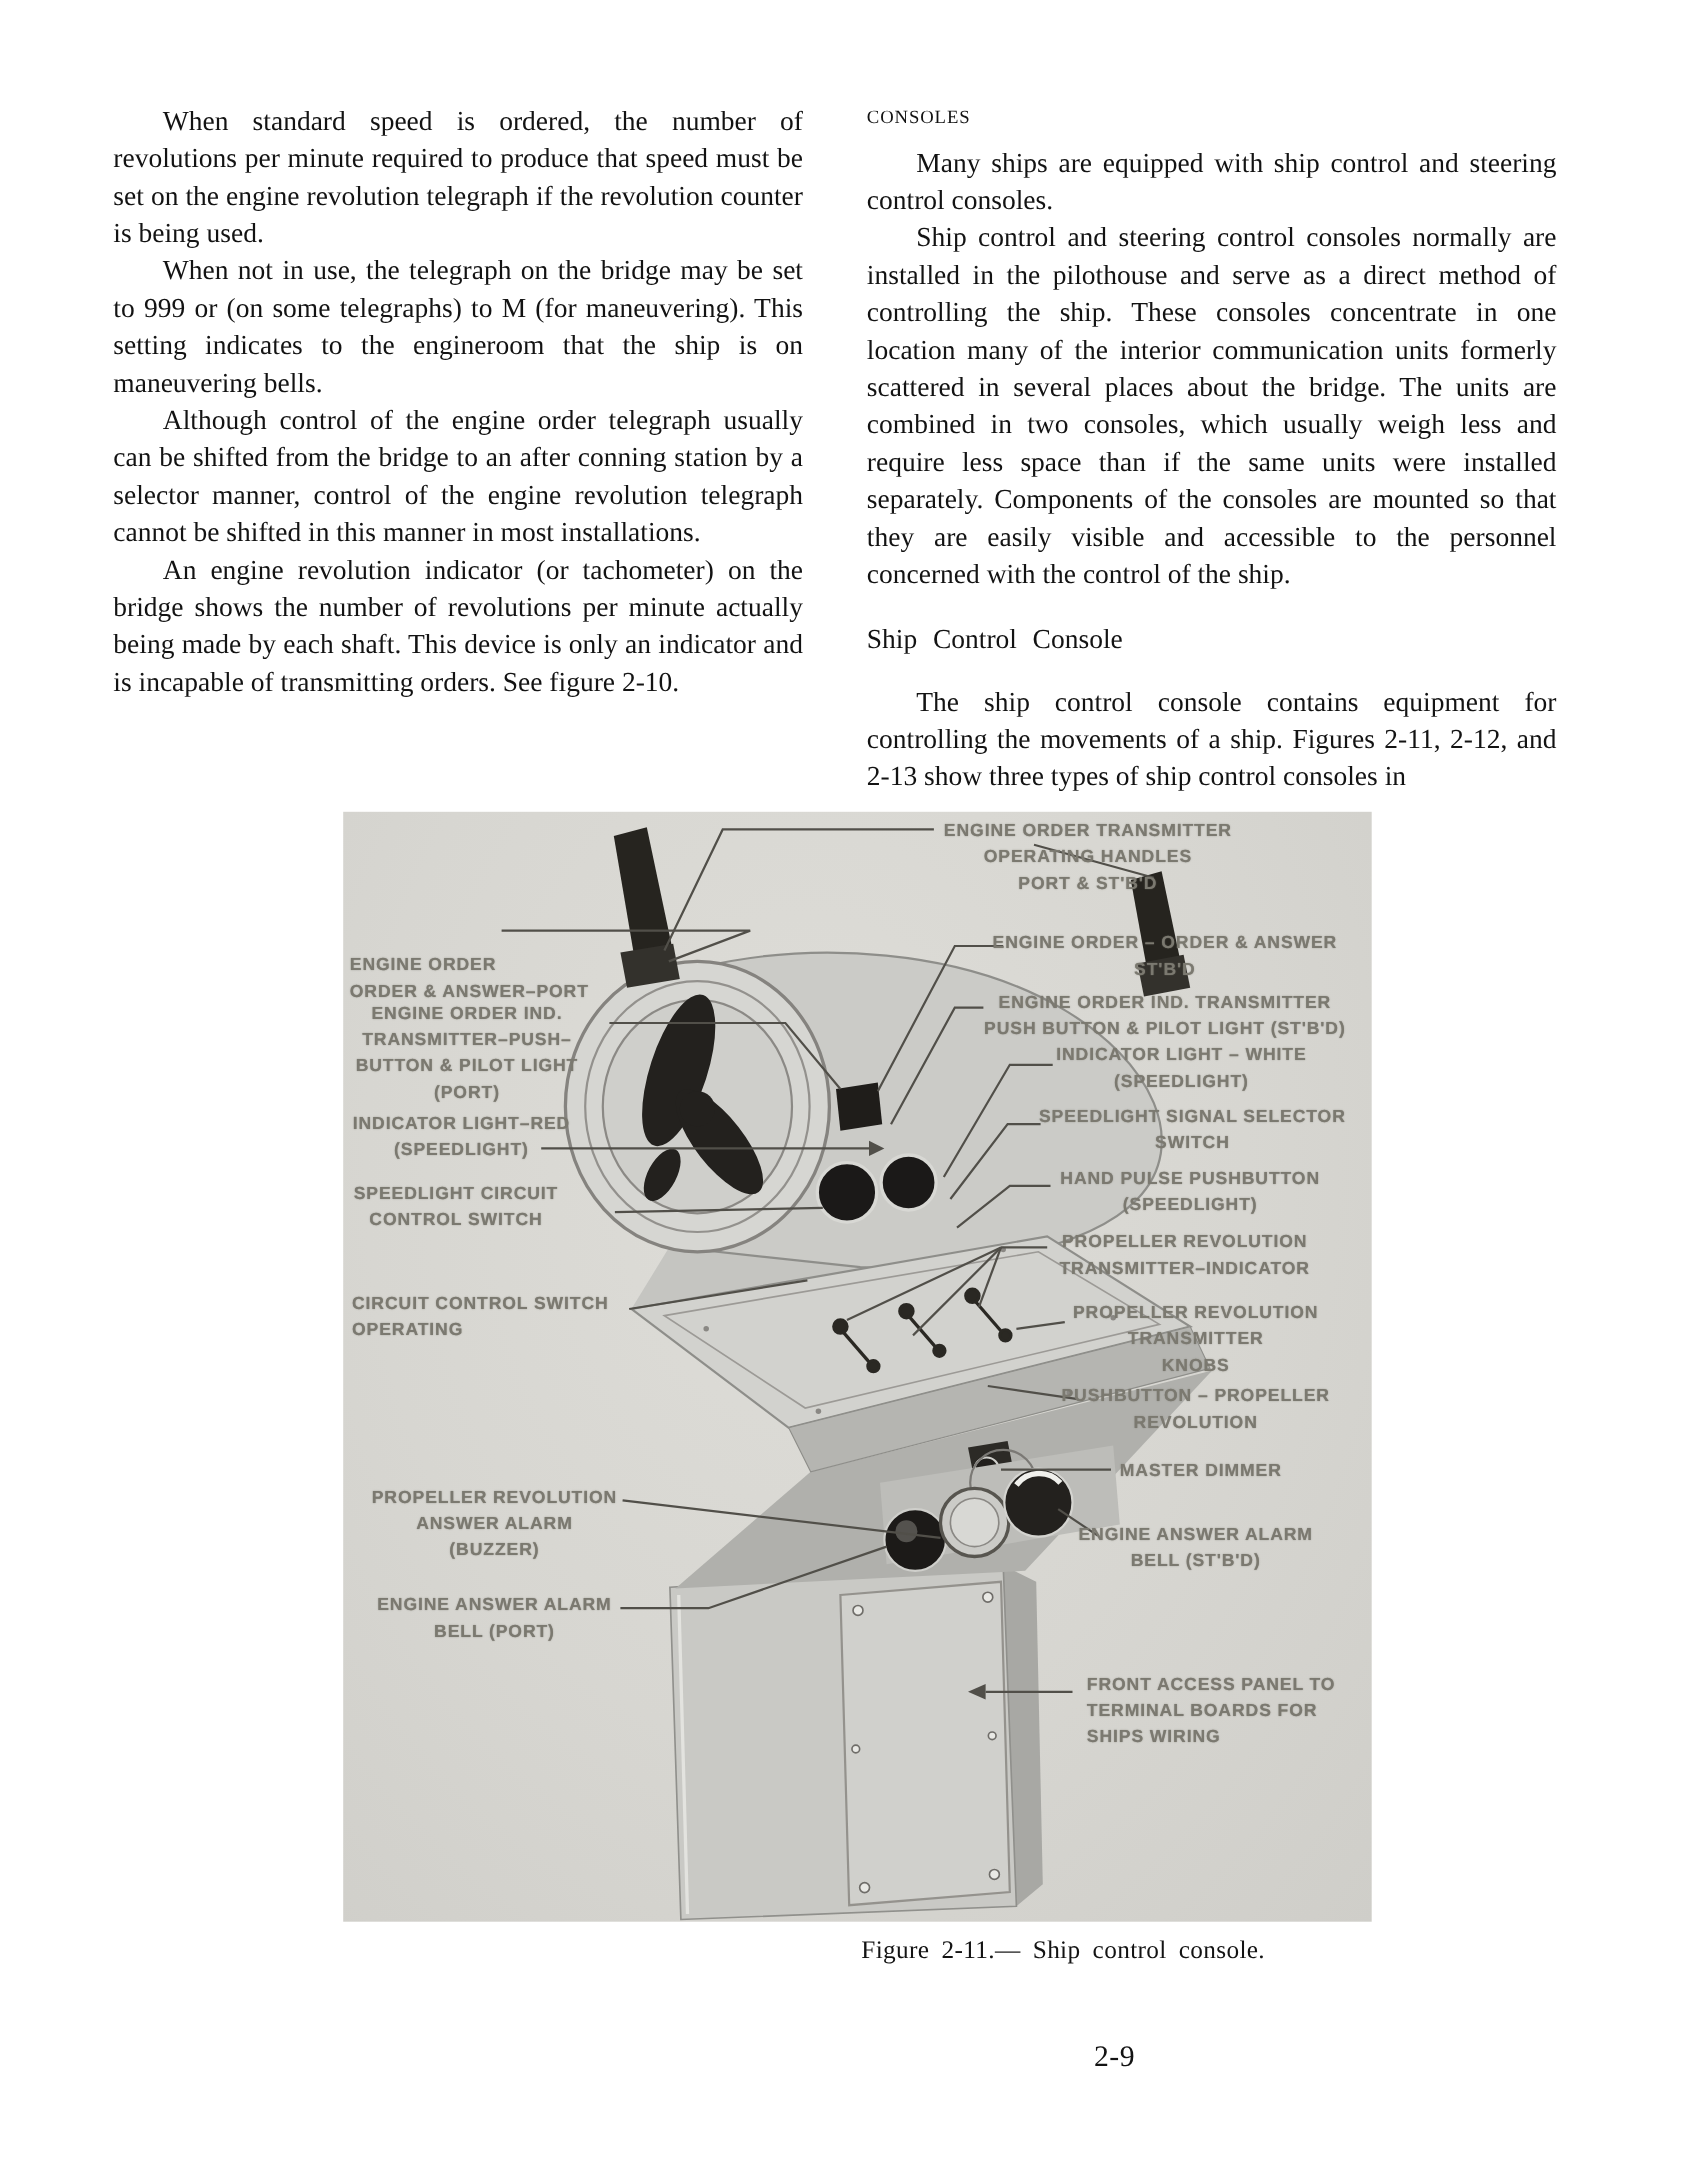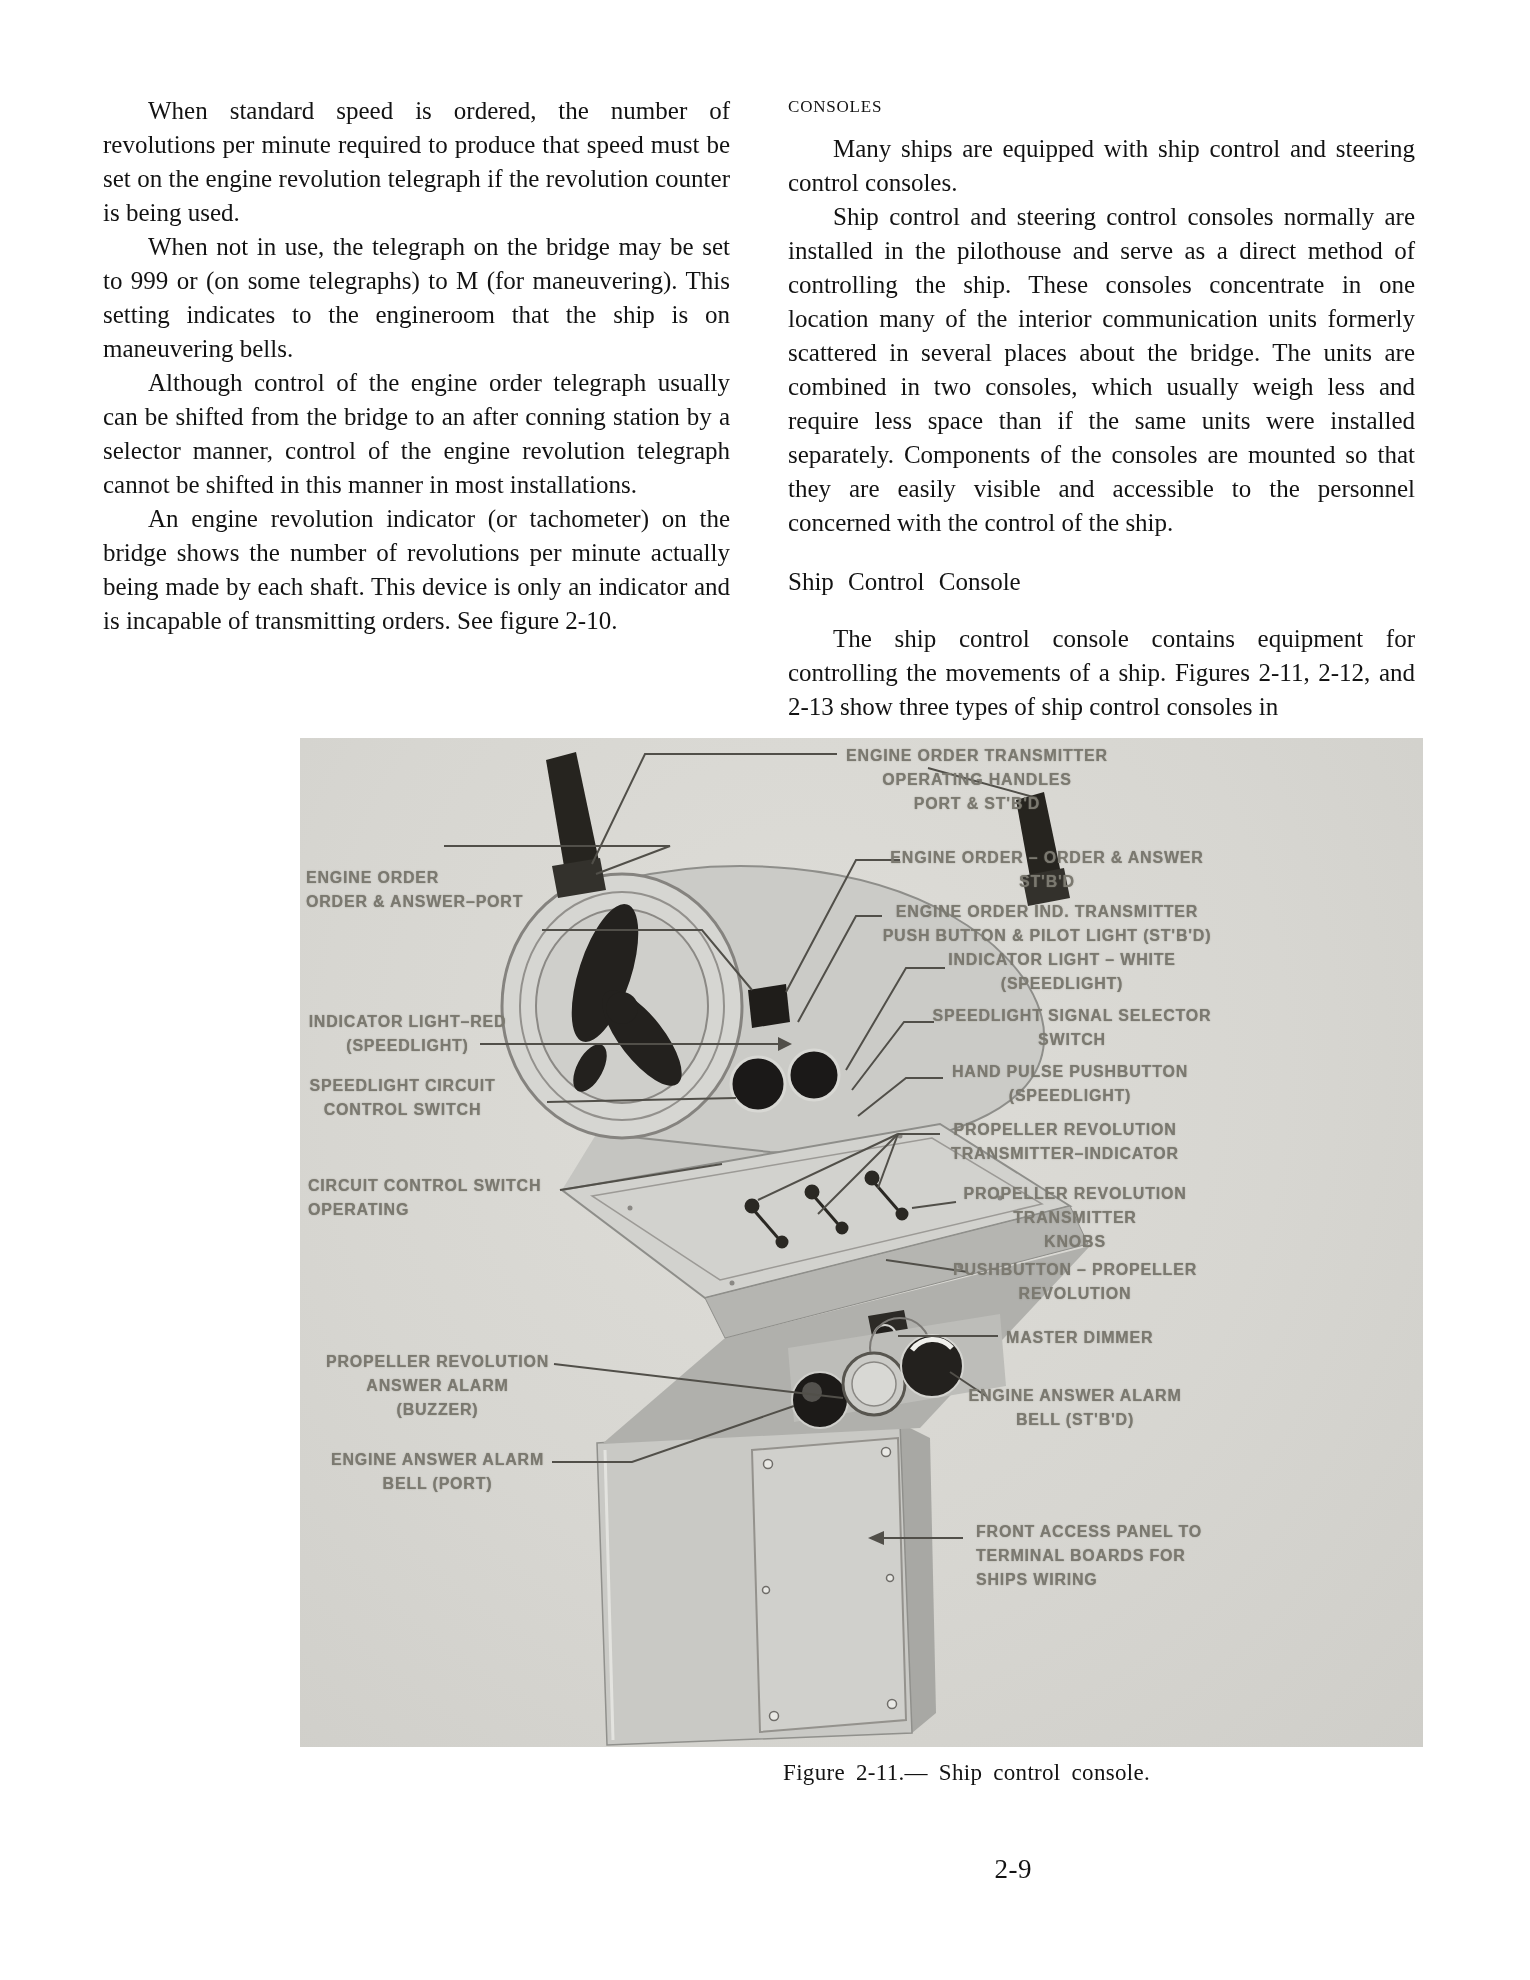--- a/index.html
+++ b/index.html
@@ -8,21 +8,21 @@
     width:1530px; height:1980px; position:relative; overflow:hidden;
     font-family:"Liberation Serif", "DejaVu Serif", serif; color:#131313;
   }
   .col { position:absolute; width:627px; font-size:25px; line-height:34px; text-align:justify; }
   .col p { text-indent:45px; }
   .col-left  { left:103px; top:94px; }
   .col-right { left:788px; top:90px; }
   .section-heading { font-size:17px; font-weight:normal; letter-spacing:0.8px; line-height:34px; margin-bottom:8px; }
   .sub-heading { font-size:25px; font-weight:normal; line-height:34px; margin-top:25px; margin-bottom:23px; word-spacing:8px; }
   .photo {
-    position:absolute; left:300px; top:738px; width:1123px; height:1009px;
+    position:absolute; left:312px; top:738px; width:935px; height:1009px;
     background:radial-gradient(ellipse at 45% 32%, #deddd8 0%, #d7d6d1 55%, #cfcec9 100%);
     padding-left:10px;
   }
   .photo svg { position:absolute; left:0; top:0; }
   .callout {
     position:absolute; font-family:"Liberation Sans", "DejaVu Sans", sans-serif;
     font-weight:bold; font-size:16px; line-height:24px; letter-spacing:0.8px;
     color:#7b7970; white-space:pre-line; text-shadow:0 0 1.2px rgba(120,118,108,0.85);
   }
   .ta-c { text-align:center; }
@@ -191,20 +191,24 @@
     <div class="callout ta-c" style="left:615px; top:520px; width:320px;">PUSHBUTTON – PROPELLER
 REVOLUTION</div>
     <div class="callout" style="left:706px; top:588px; width:220px;">MASTER DIMMER</div>
     <div class="callout ta-c" style="left:625px; top:646px; width:300px;">ENGINE ANSWER ALARM
 BELL (ST'B'D)</div>
     <div class="callout" style="left:676px; top:782px; width:280px;">FRONT ACCESS PANEL TO
 TERMINAL BOARDS FOR
 SHIPS WIRING</div>
     <div class="callout" style="left:6px;   top:98px;  width:250px;margin-top:30px;">ENGINE ORDER
 ORDER &amp; ANSWER–PORT</div>
+    <div class="callout ta-c" style="left:0px;   top:172px; width:225px;">ENGINE ORDER IND.
+TRANSMITTER–PUSH–
+BUTTON &amp; PILOT LIGHT
+(PORT)</div>
     <div class="callout ta-c" style="left:0px;   top:272px; width:215px;">INDICATOR LIGHT–RED
 (SPEEDLIGHT)</div>
     <div class="callout ta-c" style="left:0px;   top:336px; width:205px;">SPEEDLIGHT CIRCUIT
 CONTROL SWITCH</div>
     <div class="callout" style="left:8px;   top:436px; width:270px;">CIRCUIT CONTROL SWITCH
 OPERATING</div>
     <div class="callout ta-c" style="left:25px;  top:612px; width:225px;">PROPELLER REVOLUTION
 ANSWER ALARM
 (BUZZER)</div>
     <div class="callout ta-c" style="left:25px;  top:710px; width:225px;">ENGINE ANSWER ALARM

